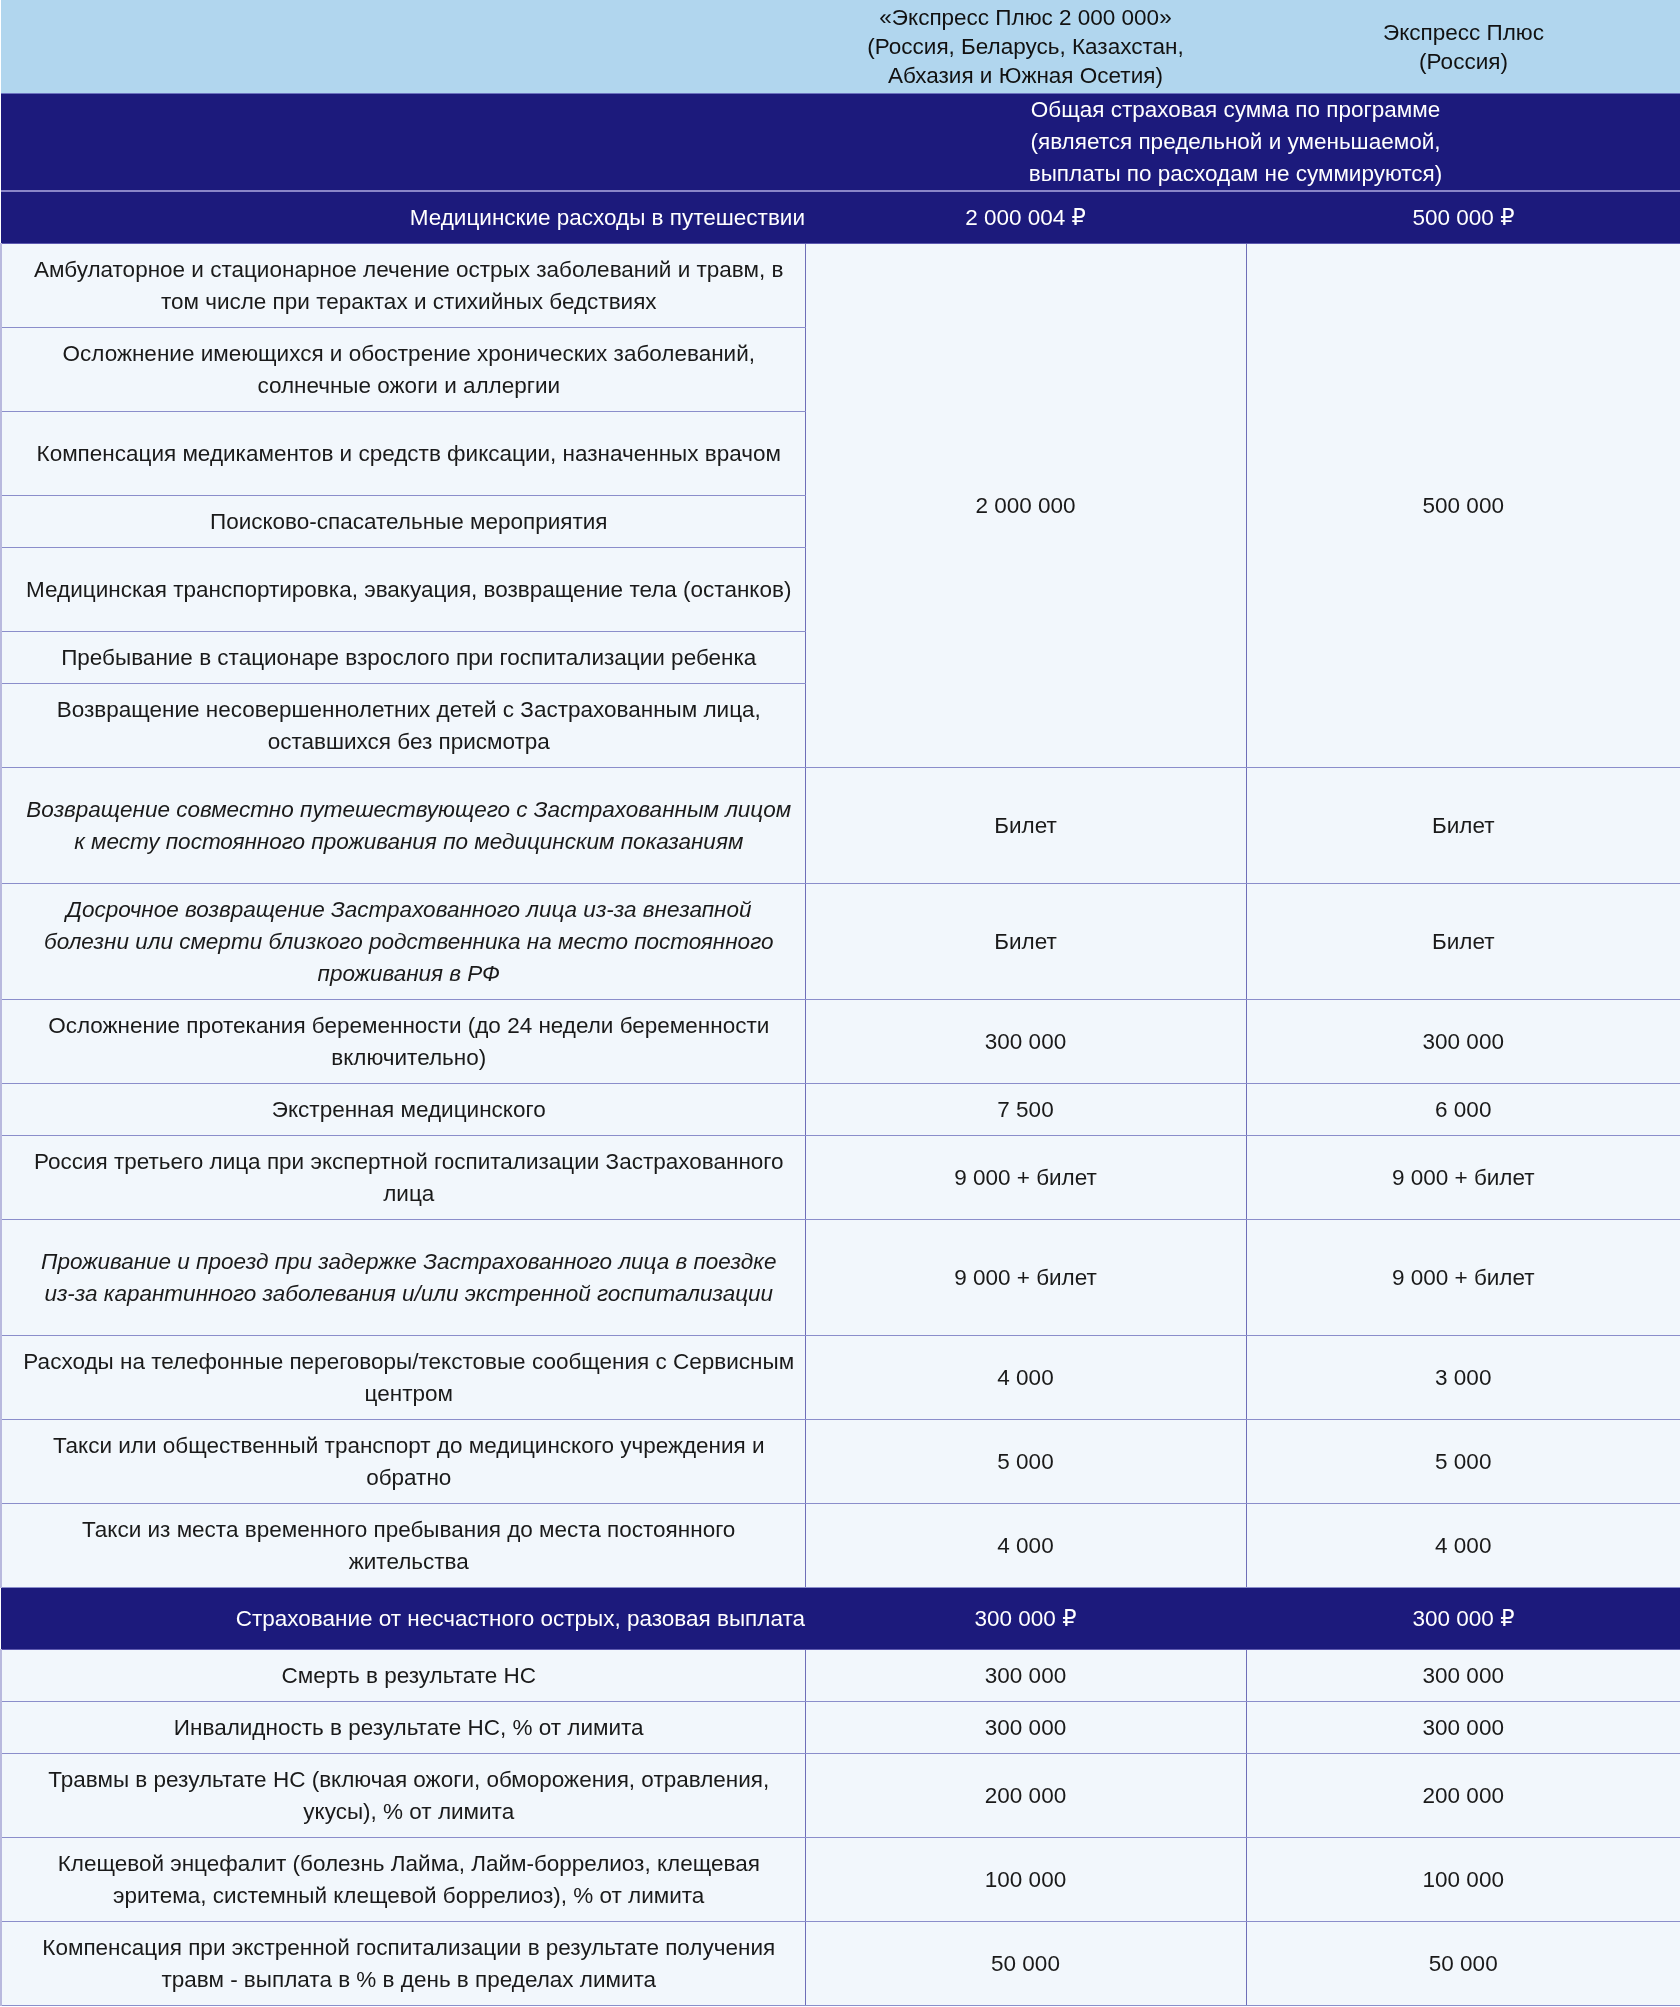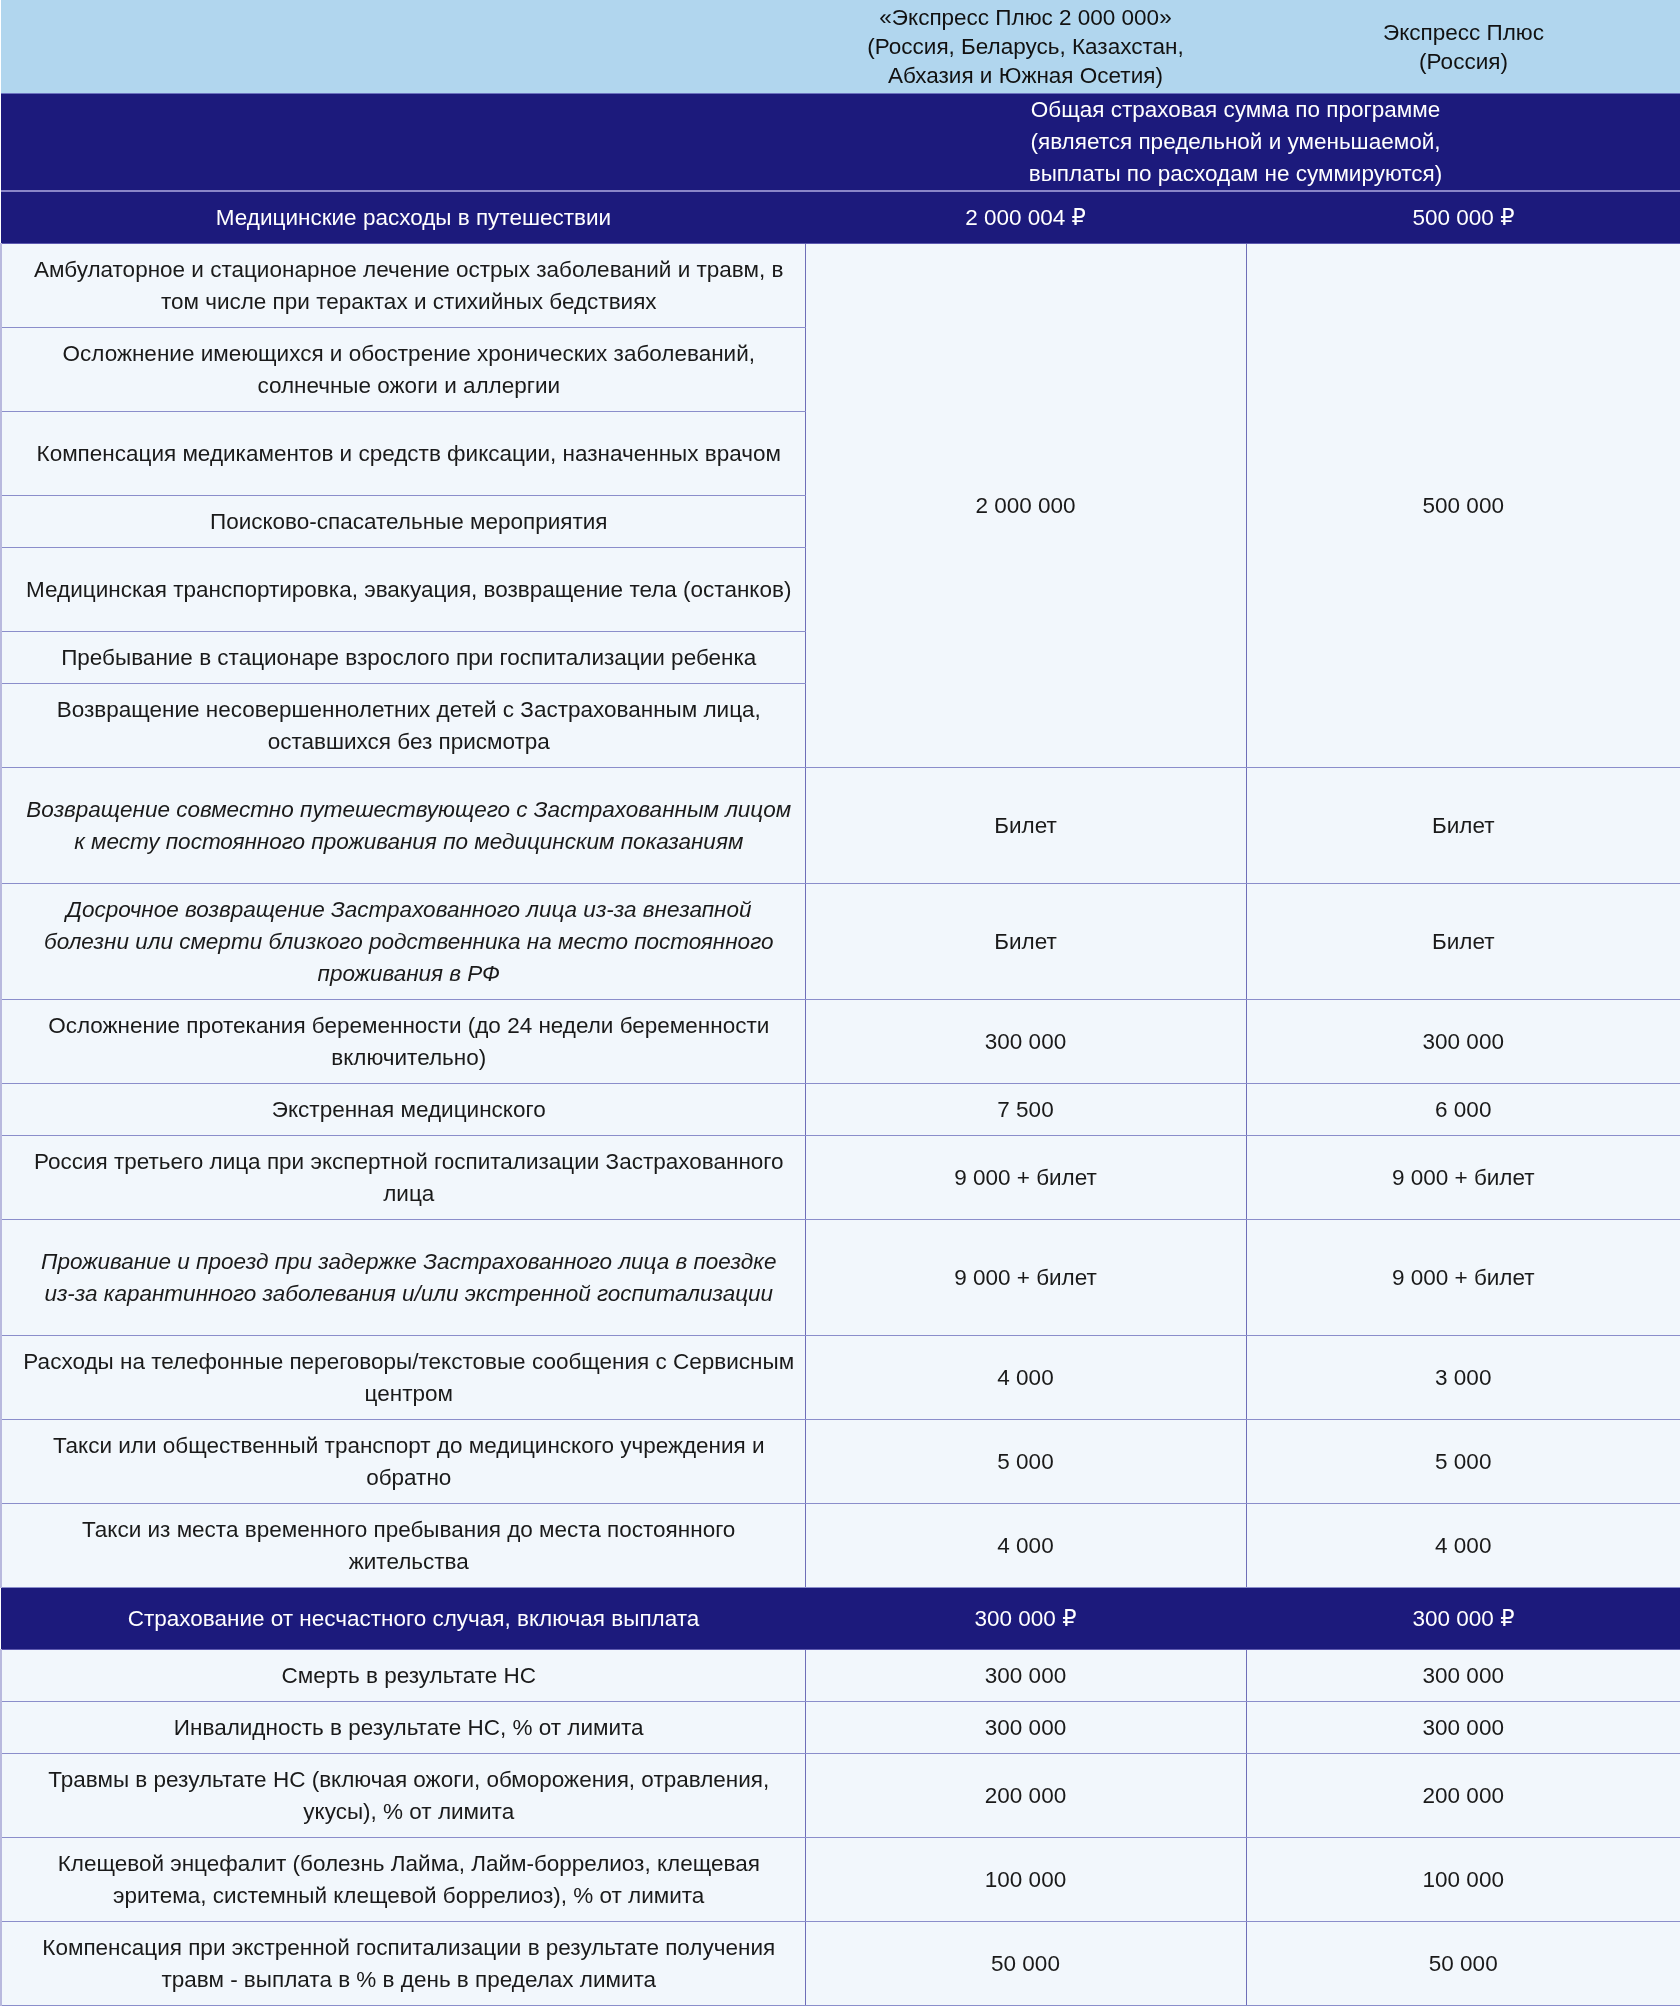--- a/index.html
+++ b/index.html
@@ -12,21 +12,21 @@
     color: #1a1a1a;
   }
   table.ins col.c1 { width: 804px; }
   table.ins col.c2 { width: 441px; }
   table.ins col.c3 { width: 435px; }
   td, th { padding: 0; vertical-align: middle; }
   .hdr-row td { background: #b1d6ee; height: 93px; text-align: center; line-height: 29px; color: #111; font-weight: normal; border-bottom: 1px solid #6c73c0; }
   .hdr-row td.blank { border-right: none; }
   .note-row td { background: #1c1a7c; color: #ffffff; height: 96px; text-align: center; line-height: 32px; border-bottom: 2px solid #8a86c8; }
   .section td { background: #1c1a7c; color: #ffffff; border-bottom: 1px solid #5e5ab0; }
-  .section td.lbl { padding-left: 21px; text-align: center; }
+  .section td.lbl { padding-left: 21px; text-align: right; }
   .section td.val { text-align: center; }
   .sec-med td { height: 51px; }
   .sec-acc td { height: 61px; }
   .row td { background: #f2f7fc; border-bottom: 1.5px solid #8b8ecb; }
   .row td.lbl { padding: 0 10px 0 21px; text-align: center; line-height: 32px; border-right: 1.5px solid #6f6fb8; border-left: 2px solid #b9b9de; }
   .row td.val { text-align: center; border-right: 1.5px solid #6f6fb8; margin-top: 31px; }
   .row td.val:last-child { border-right: 2px solid #b9b9de; }
   .h1 { height: 51px; }
   .h2 { height: 83px; }
   .h3 { height: 115px; font-style: italic; }
@@ -134,21 +134,21 @@
       <td class="val">5 000</td>
       <td class="val">5 000</td>
     </tr>
     <tr class="row">
       <td class="lbl h2">Такси из места временного пребывания до места постоянного жительства</td>
       <td class="val">4 000</td>
       <td class="val">4 000</td>
     </tr>
 
     <tr class="section sec-acc">
-      <td class="lbl">Страхование от несчастного случая, включая выплата</td>
+      <td class="lbl">Страхование от несчастного острых, разовая выплата</td>
       <td class="val">300 000 ₽</td>
       <td class="val">300 000 ₽</td>
     </tr>
 
     <tr class="row">
       <td class="lbl acc-small">Смерть в результате НС</td>
       <td class="val">300 000</td>
       <td class="val">300 000</td>
     </tr>
     <tr class="row">

